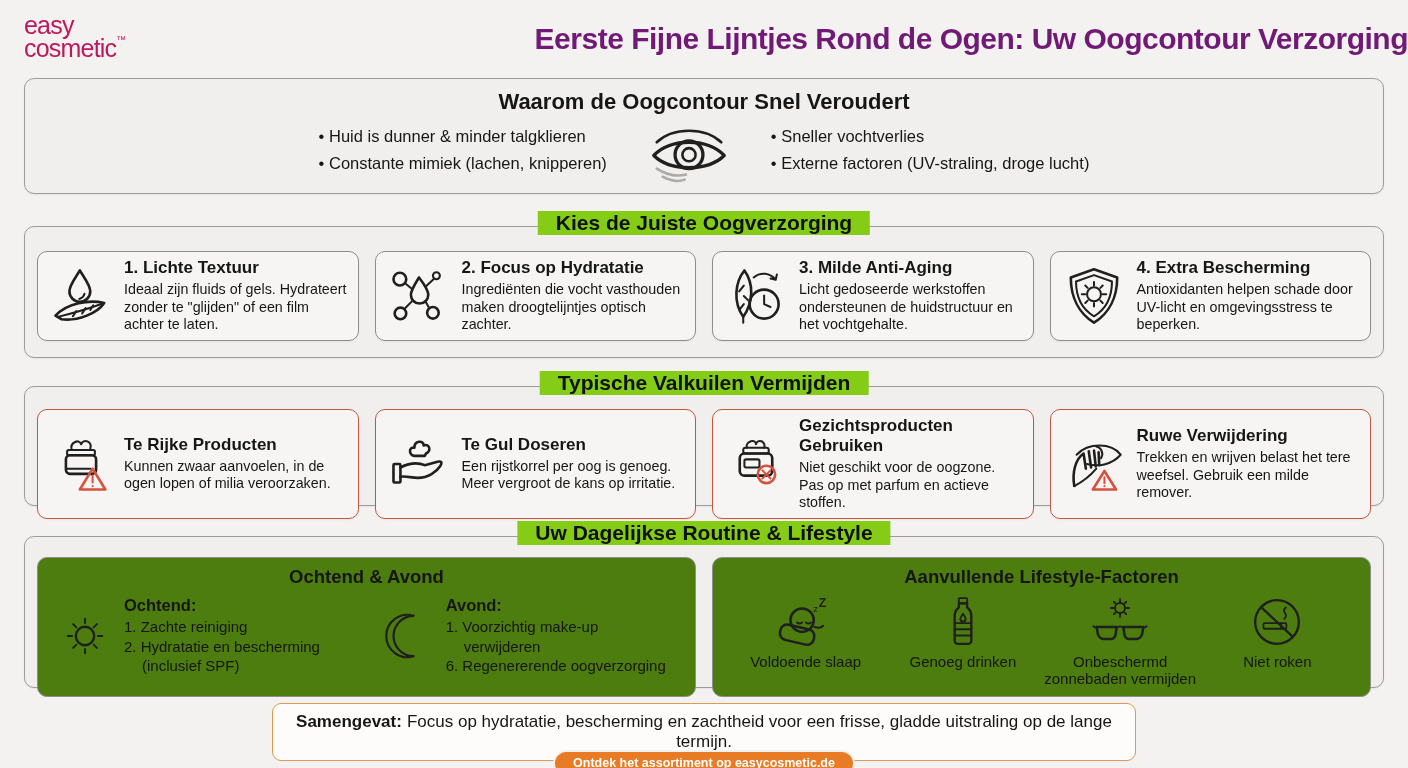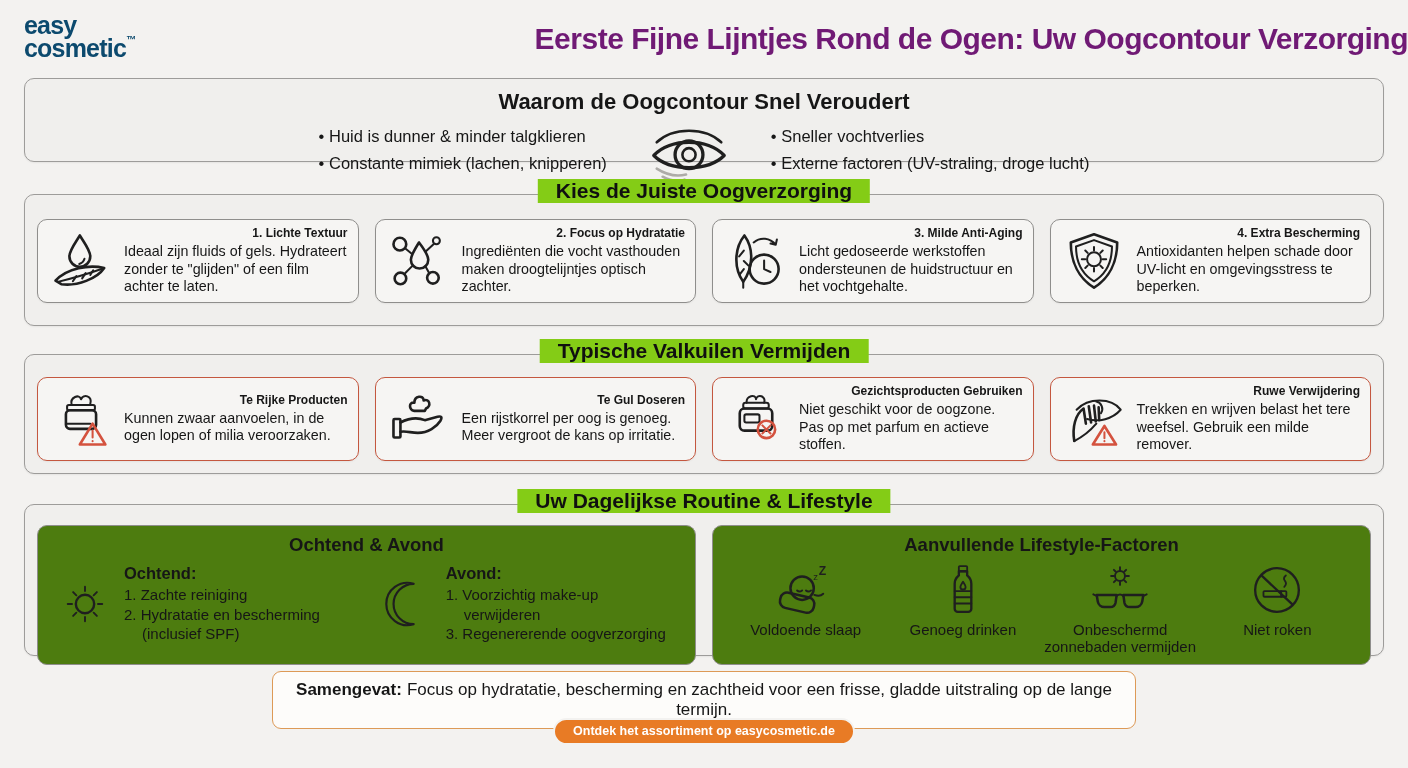--- a/index.html
+++ b/index.html
@@ -5,53 +5,53 @@
   * { box-sizing: border-box; margin: 0; padding: 0; }
   html,body { width:1408px; height:768px; }
   body{
     background:#f3f2f0;
     font-family:"Liberation Sans", sans-serif;
     color:#161616;
     overflow:hidden;
   }
   
   .header{ position:relative; height:78px; padding:14px 24px 0; }
-  .logo{ font-weight:bold; font-size:25px; line-height:0.92; letter-spacing:-0.8px; color:#0c4a6e; }
+  .logo{ font-weight:normal; font-size:25px; line-height:0.92; letter-spacing:-0.8px; color:#be185d; }
   .logo .tm{ font-size:10px; vertical-align:top; position:relative; top:-2px; letter-spacing:0; }
   .page-title{
     position:absolute; left:0; right:0; top:22px; text-align:right;
     font-size:30px; font-weight:bold; letter-spacing:-0.5px; color:#701a75;
   }
   
   .section{
     position:relative; margin:0 24px; background:#f0efed;
     border:1px solid #9d9c9a; border-radius:10px;
     box-shadow:0 1px 2px rgba(0,0,0,0.06);
   }
   .legend{
     position:absolute; top:-16px; left:50%; transform:translateX(-50%);
     background:#84cc16; padding:0 18px; white-space:nowrap;
     font-size:21px; font-weight:bold; color:#101010;
   }
   
-  .intro{ height:84px; padding:8px 4px 6px; }
+  .intro{ height:116px; padding:8px 4px 6px; }
   .intro h2{ text-align:center; font-size:22px; font-weight:bold; margin-top:2px; }
   .intro-row{ display:flex; justify-content:center; align-items:flex-start; gap:38px; margin-top:8px; }
   .bullets{ font-size:16.5px; line-height:1.62; }
   .bullet::before{ content:"• "; }
   
   .cards{ display:flex; gap:16px; padding:24px 12px 12px; }
   .card{
     flex:1; display:flex; align-items:center; gap:12px;
     background:#f6f5f3; border:1px solid #8f8e8c; border-radius:10px;
     padding:6px 10px 6px 12px; box-shadow:0 1px 2px rgba(0,0,0,0.05);
   }
   .card.pitfall{ border:1.5px solid #c4573f; }
   .card .icon{ flex:0 0 62px; width:62px; display:flex; align-items:center; justify-content:center; }
-  .card h3{ font-size:12px; font-weight:bold; margin-bottom:3px;text-align:right; }
+  .card h3{ font-size:17px; font-weight:bold; margin-bottom:3px; }
   .card p{ font-size:14.3px; line-height:1.23; }
   .sec-care{ margin-top:32px; height:132px; }
   .sec-pit{ margin-top:28px; height:120px; }
   .sec-pit .cards{ padding:22px 12px 12px; }
   
   .sec-routine{ margin-top:30px; height:152px; }
   .panels{ display:flex; gap:16px; padding:20px 12px 10px; }
   .panel{
     flex:1; background:#4d7c0f; border:1px solid #8f8e8c; border-radius:10px;
     padding:6px 14px 8px;
@@ -279,21 +279,21 @@
         <div class="routine-block">
           <span class="icon">
             <svg width="48" height="54" viewBox="0 0 100 100">
               <path class="st" d="M64,8 a44,44 0 1 0 0,84 a34,34 0 1 1 0,-84 Z"></path>
             </svg>
           </span>
           <div>
             <div class="r-label">Avond:</div>
             <div class="steps">
               <div>1. Voorzichtig make-up verwijderen</div>
-              <div>3. Regenererende oogverzorging</div>
+              <div>6. Regenererende oogverzorging</div>
             </div>
           </div>
         </div>
       </div>
     </div>
     <div class="panel">
       <h3>Aanvullende Lifestyle-Factoren</h3>
       <div class="life-row">
         <div class="life-item">
           <span class="icon">

